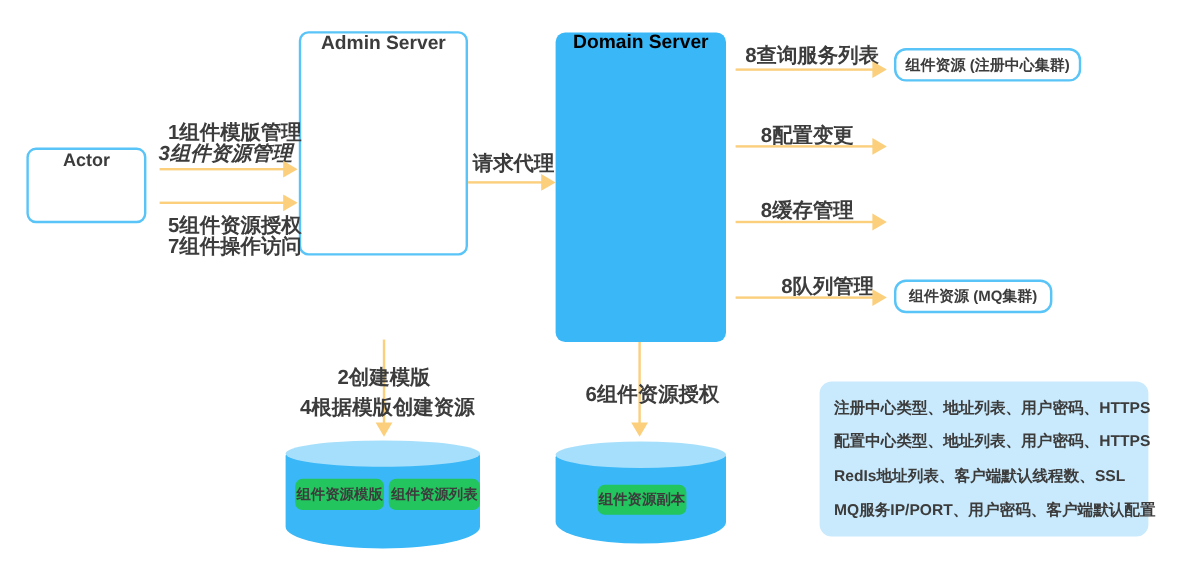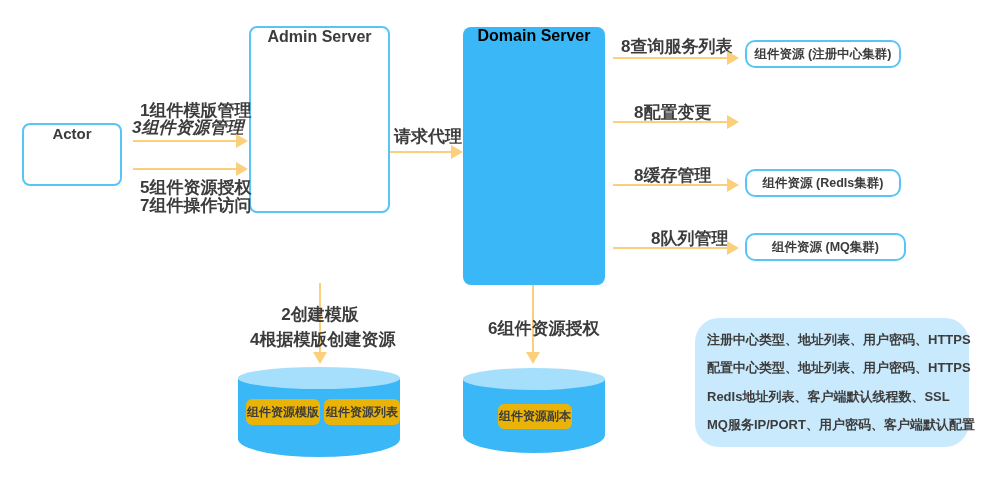--- a/index.html
+++ b/index.html
@@ -35,27 +35,27 @@
     border-top:12px solid var(--gold);}
   .edge-label{position:absolute;font-weight:700;font-size:17px;line-height:17px;
     color:var(--ink);white-space:nowrap;}
   .edge-label.center{text-align:center;}
   
   .cylinder{position:absolute;}
   .cyl-top{position:absolute;left:0;right:0;top:0;height:22px;border-radius:50%;
     background:var(--cyl-top);z-index:2;}
   .cyl-body{position:absolute;left:0;right:0;top:11px;bottom:0;background:var(--blue);
     border-radius:2px 2px 50% 50% / 2px 2px 18px 18px;z-index:1;}
-  .cyl-item{position:absolute;z-index:3;background:#eab308;border-radius:6px;
+  .cyl-item{position:absolute;z-index:3;background:#22c55e;border-radius:6px;
     display:flex;align-items:center;justify-content:center;
     font-weight:700;font-size:12px;color:var(--ink);}
   
-  .info-box{position:absolute;background:var(--light-blue);border-radius:24px;
+  .info-box{position:absolute;background:var(--light-blue);border-radius:10px;
     box-sizing:border-box;padding:13px 12px;display:flex;flex-direction:column;
-    justify-content:space-between;margin-left:12px;}
+    justify-content:space-between;}
   .info-line{font-weight:700;font-size:13px;color:var(--ink);white-space:nowrap;}
 </style>
 </head>
 <body>
 
 <div class="stage">
 
   <div class="node outline" style="left:22px;top:123px;width:100px;height:63px;">
     <span class="node-label" style="font-size:15px;">Actor</span>
   </div>
@@ -94,24 +94,21 @@
   <div class="shaft-h" style="left:613px;top:184px;width:115px;"></div>
   <div class="ah-right" style="left:727px;top:178px;"></div>
 
   <div class="edge-label" style="left:631px;top:230px;margin-left:20px;">8队列管理</div>
   <div class="shaft-h" style="left:613px;top:247px;width:115px;"></div>
   <div class="ah-right" style="left:727px;top:241px;"></div>
 
   <div class="small-box" style="left:745px;top:40px;width:156px;height:28px;">
     <span>组件资源 (注册中心集群)</span>
   </div>
-  <div class="small-box" style="left:745px;top:169px;width:156px;height:28px;">
-    <span>组件资源 (RedIs集群)</span>
-  </div>
-  <div class="small-box" style="left:745px;top:233px;width:161px;height:28px;">
+  <div class="small-box" style="left:745px;top:233px;width:132px;height:28px;">
     <span>组件资源 (MQ集群)</span>
   </div>
 
   <div class="shaft-v" style="left:319px;top:283px;height:70px;"></div>
   <div class="ah-down" style="left:313px;top:352px;"></div>
   <div class="edge-label center" style="left:250px;top:306px;width:140px;">2创建模版</div>
   <div class="edge-label center" style="left:250px;top:331px;width:140px;">4根据模版创建资源</div>
 
   <div class="shaft-v" style="left:532px;top:285px;height:68px;"></div>
   <div class="ah-down" style="left:526px;top:352px;"></div>

